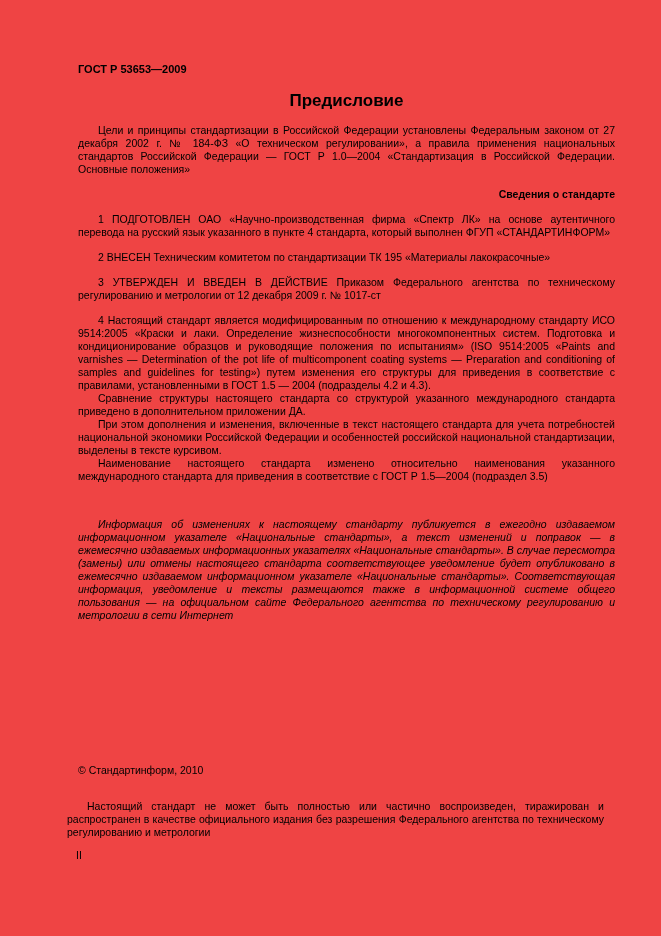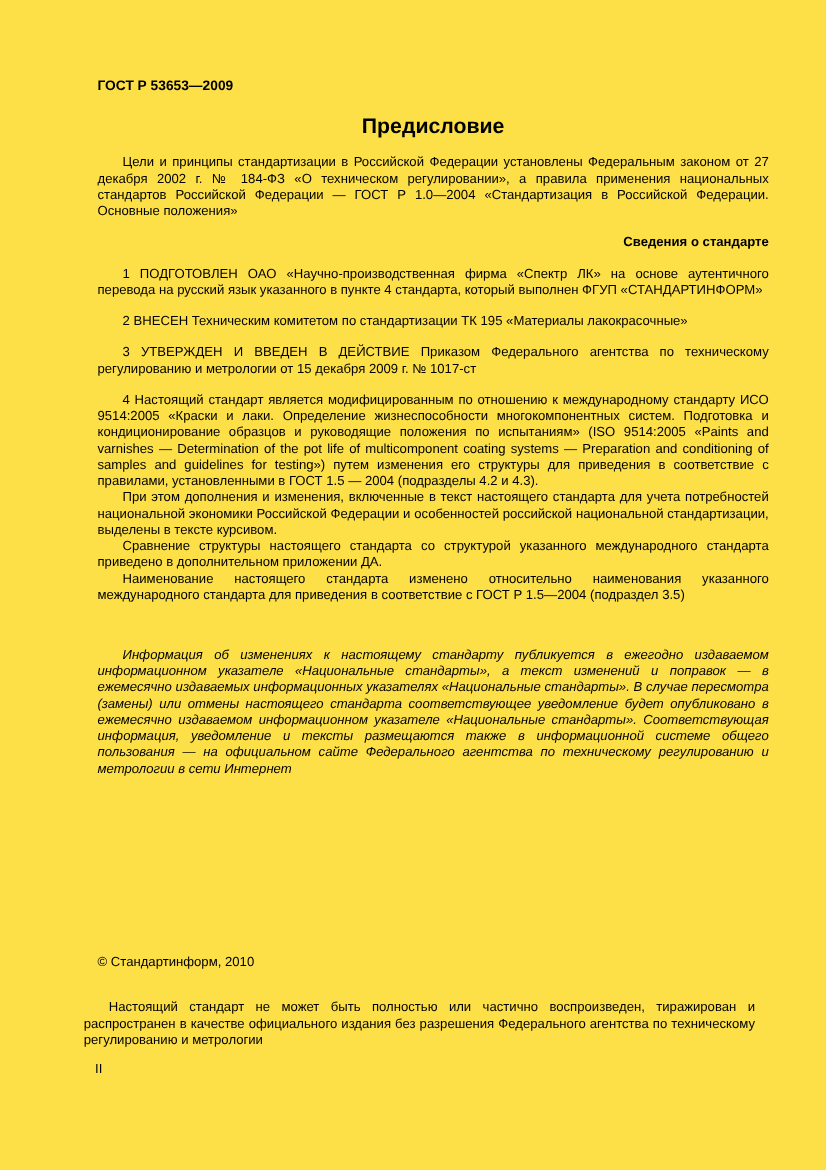--- a/index.html
+++ b/index.html
@@ -4,21 +4,21 @@
 <style>
   html, body {
     margin: 0;
     padding: 0;
     background: #ffffff;
   }
   .page {
     position: relative;
     width: 661px;
     height: 936px;
-    background: #fde047;
+    background: #ef4444;
     color: #000000;
     font-family: "Liberation Sans", sans-serif;
     font-size: 10.5px;
     line-height: 13px;
     overflow: hidden;
   }
   .content {
     position: absolute;
     left: 78px;
     top: 63px;
@@ -85,27 +85,27 @@
     <div class="doc-title">Предисловие</div>
 
     <p class="para indent mt-intro">Цели и принципы стандартизации в Российской Федерации установлены Федеральным законом от 27 декабря 2002 г. № 184-ФЗ «О техническом регулировании», а правила применения национальных стандартов Российской Федерации — ГОСТ Р 1.0—2004 «Стандартизация в Российской Федерации. Основные положения»</p>
 
     <p class="para subheading">Сведения о стандарте</p>
 
     <p class="para indent item">1  ПОДГОТОВЛЕН ОАО «Научно-производственная фирма «Спектр ЛК» на основе аутентичного перевода на русский язык указанного в пункте 4 стандарта, который выполнен ФГУП «СТАНДАРТИНФОРМ»</p>
 
     <p class="para indent item">2  ВНЕСЕН Техническим комитетом по стандартизации ТК 195 «Материалы лакокрасочные»</p>
 
-    <p class="para indent item">3  УТВЕРЖДЕН И ВВЕДЕН В ДЕЙСТВИЕ Приказом Федерального агентства по техническому регулированию и метрологии от 15 декабря 2009 г. № 1017-ст</p>
+    <p class="para indent item">3  УТВЕРЖДЕН И ВВЕДЕН В ДЕЙСТВИЕ Приказом Федерального агентства по техническому регулированию и метрологии от 12 декабря 2009 г. № 1017-ст</p>
 
     <p class="para indent item">4  Настоящий стандарт является модифицированным по отношению к международному стандарту ИСО 9514:2005 «Краски и лаки. Определение жизнеспособности многокомпонентных систем. Подготовка и кондиционирование образцов и руководящие положения по испытаниям» (ISO 9514:2005 «Paints and varnishes — Determination of the pot life of multicomponent coating systems — Preparation and conditioning of samples and guidelines for testing») путем изменения его структуры для приведения в соответствие с правилами, установленными в ГОСТ 1.5 — 2004 (подразделы 4.2 и 4.3).</p>
 
+    <p class="para indent note">Сравнение структуры настоящего стандарта со структурой указанного международного стандарта приведено в дополнительном приложении ДА.</p>
+
     <p class="para indent note">При этом дополнения и изменения, включенные в текст настоящего стандарта для учета потребностей национальной экономики Российской Федерации и особенностей российской национальной стандартизации, выделены в тексте курсивом.</p>
-
-    <p class="para indent note">Сравнение структуры настоящего стандарта со структурой указанного международного стандарта приведено в дополнительном приложении ДА.</p>
 
     <p class="para indent note">Наименование настоящего стандарта изменено относительно наименования указанного международного стандарта для приведения в соответствие с ГОСТ Р 1.5—2004 (подраздел 3.5)</p>
 
 
     <p class="para indent notice">Информация об изменениях к настоящему стандарту публикуется в ежегодно издаваемом информационном указателе «Национальные стандарты», а текст изменений и поправок — в ежемесячно издаваемых информационных указателях «Национальные стандарты». В случае пересмотра (замены) или отмены настоящего стандарта соответствующее уведомление будет опубликовано в ежемесячно издаваемом информационном указателе «Национальные стандарты». Соответствующая информация, уведомление и тексты размещаются также в информационной системе общего пользования — на официальном сайте Федерального агентства по техническому регулированию и метрологии в сети Интернет</p>
 
   </div>
 
   <div class="copyright">©  Стандартинформ, 2010</div>
 

